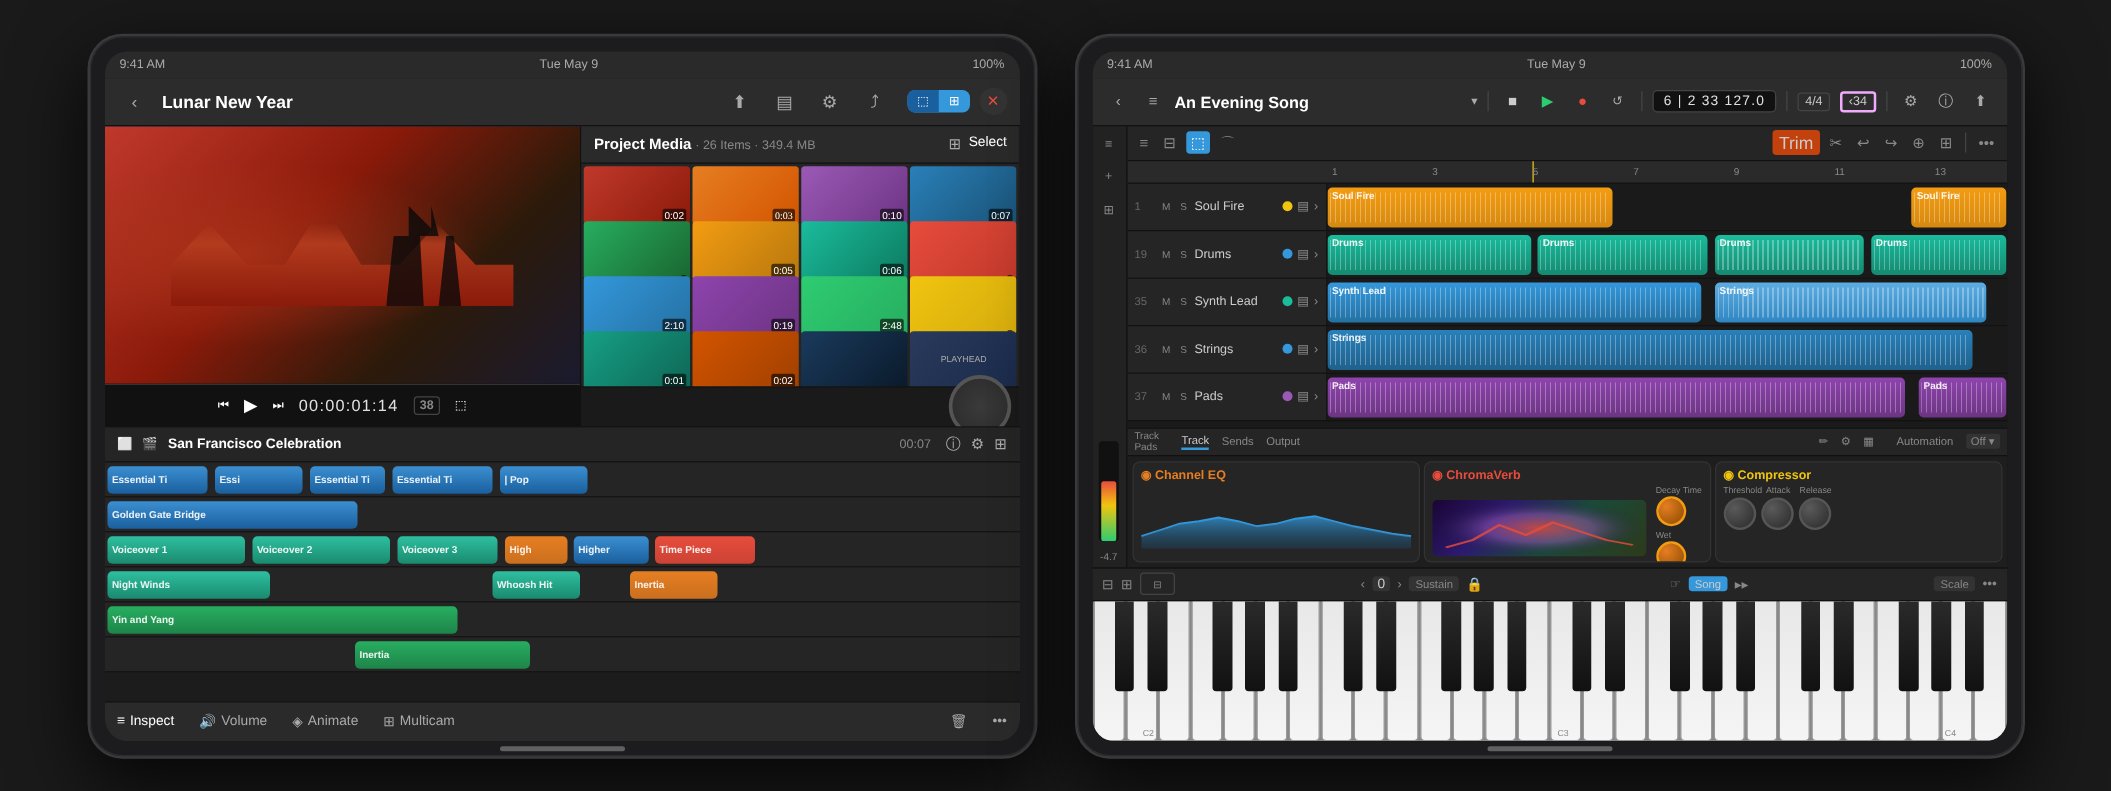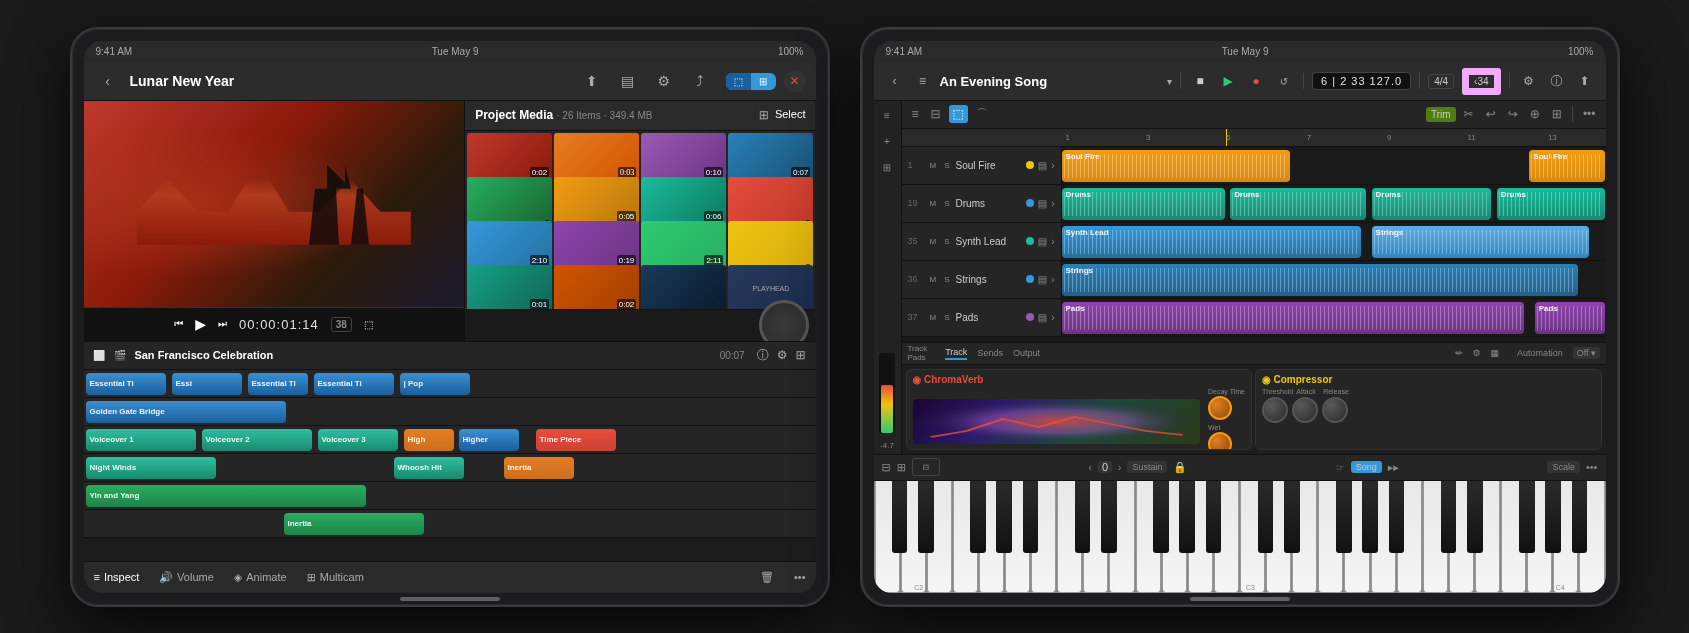--- a/index.html
+++ b/index.html
@@ -326,21 +326,21 @@
       padding: 0 4px;
       font-size: 8px;
       color: rgba(255,255,255,0.9);
       font-weight: 600;
     }
 
     .clip-blue { background: linear-gradient(180deg, #3b8fd1, #1a5f9e); }
     .clip-teal { background: linear-gradient(180deg, #2ebfa0, #1a8a6e); }
     .clip-orange { background: linear-gradient(180deg, #e67e22, #ca6f1e); }
     .clip-green { background: linear-gradient(180deg, #27ae60, #1e8449); }
-    .clip-red { background: linear-gradient(180deg, #e74c3c, #cb4335); margin-left: 12px; }
+    .clip-red { background: linear-gradient(180deg, #e74c3c, #cb4335); }
 
     .fcp-bottom-bar {
       height: 32px;
       background: #2a2a2a;
       border-top: 1px solid #111;
       display: flex;
       align-items: center;
       padding: 0 10px;
       gap: 20px;
     }
@@ -795,21 +795,21 @@
               <div class="fcp-thumb fcp-thumb-8">
                   <span class="fcp-thumb-duration"></span>
                 </div>
               <div class="fcp-thumb fcp-thumb-9">
                   <span class="fcp-thumb-duration">2:10</span>
                 </div>
               <div class="fcp-thumb fcp-thumb-10">
                   <span class="fcp-thumb-duration">0:19</span>
                 </div>
               <div class="fcp-thumb fcp-thumb-11">
-                  <span class="fcp-thumb-duration">2:11</span>
+                  <span class="fcp-thumb-duration">2:48</span>
                 </div>
               <div class="fcp-thumb fcp-thumb-12">
                   <span class="fcp-thumb-duration"></span>
                 </div>
               <div class="fcp-thumb fcp-thumb-13">
                   <span class="fcp-thumb-duration">0:01</span>
                 </div>
               <div class="fcp-thumb fcp-thumb-14">
                   <span class="fcp-thumb-duration">0:02</span>
                 </div>
@@ -922,21 +922,21 @@
           <div class="sep"></div>
 
           <div class="gb-btn" style="color:#ccc;">■</div>
           <div class="gb-btn green">▶</div>
           <div class="gb-btn red">●</div>
           <div class="gb-btn" style="font-size:10px;">↺</div>
           <div class="sep"></div>
           <div class="gb-counter">6 | 2  33  127.0</div>
           <div class="sep"></div>
           <div style="font-size:10px; color:#ccc; border:1px solid #444; border-radius:3px; padding:1px 5px;">4/4</div>
-          <div style="font-size:10px; color:#ccc; border:7px solid #f0abfc; border-radius:3px; padding:1px 5px; margin-left:2px;">‹34</div>
+          <div style="font-size:10px; color:#ccc; border:2px solid #f0abfc; border-radius:3px; padding:1px 5px; margin-left:2px;">‹34</div>
           <div class="sep"></div>
           <div class="gb-btn">⚙</div>
           <div class="gb-btn">ⓘ</div>
           <div class="gb-btn">⬆</div>
         </div>
 
         <div style="display:flex; flex:1; overflow:hidden;">
 
           <div class="gb-sidebar">
             <div class="gb-sidebar-btn">≡</div>
@@ -953,21 +953,21 @@
           <div style="display:flex; flex:1; flex-direction:column; overflow:hidden;">
 
             <div class="gb-tracks-toolbar">
 
               <div class="tb-btn">≡</div>
               <div class="tb-btn">⊟</div>
               <div class="tb-btn active">⬚</div>
               <div class="tb-btn">⌒</div>
               <div style="flex:1;"></div>
 
-              <div class="tb-btn" style="font-size:10px; color:#ccc; background:#4d7c0f; border-radius:3px; padding:2px 5px;">Trim</div>
+              <div class="tb-btn" style="font-size:14px; color:#ccc; background:#c2410c; border-radius:3px; padding:2px 5px;">Trim</div>
               <div class="tb-btn">✂</div>
               <div class="tb-btn">↩</div>
               <div class="tb-btn">↪</div>
               <div class="tb-btn">⊕</div>
               <div class="tb-btn">⊞</div>
               <div class="sep"></div>
               <div class="tb-btn">•••</div>
             </div>
 
             <div class="gb-ruler">
@@ -1103,20 +1103,35 @@
               <div style="font-size:9px; color:#888; cursor:pointer;">✏</div>
               <div style="font-size:9px; color:#888; cursor:pointer;">⚙</div>
               <div style="font-size:9px; color:#888; cursor:pointer;">▦</div>
               <div style="font-size:9px; color:#888; margin-left:8px;">Automation</div>
               <div style="font-size:9px; color:#888; cursor:pointer; background:#333; border-radius:2px; padding:1px 4px;">Off ▾</div>
             </div>
 
             <div style="height:90px; background:#1e1e1e; border-top:1px solid #111; display:flex; gap:3px; padding:4px;">
 
 
+              <div class="gb-plugin-panel">
+                <div class="gb-plugin-title orange">◉ Channel EQ</div>
+                <div style="height:50px; position:relative;">
+                  <svg width="100%" height="100%" viewBox="0 0 140 50" preserveAspectRatio="none">
+                    <defs>
+                      <linearGradient id="eqGrad" x1="0" y1="0" x2="0" y2="1">
+                        <stop offset="0%" stop-color="#3498db" stop-opacity="0.8"></stop>
+                        <stop offset="100%" stop-color="#1a5276" stop-opacity="0.3"></stop>
+                      </linearGradient>
+                    </defs>
+                    <polyline points="0,40 10,35 20,30 30,28 40,25 50,28 60,32 70,30 80,26 90,24 100,28 110,32 120,35 130,38 140,40" fill="none" stroke="#3498db" stroke-width="1.5"></polyline>
+                    <polygon points="0,40 10,35 20,30 30,28 40,25 50,28 60,32 70,30 80,26 90,24 100,28 110,32 120,35 130,38 140,40 140,50 0,50" fill="url(#eqGrad)"></polygon>
+                  </svg>
+                </div>
+              </div>
 
               <div class="gb-plugin-panel">
                 <div class="gb-plugin-title red">◉ ChromaVerb</div>
                 <div style="display:flex; gap:8px; align-items:center; margin-top:2px;">
                   <div class="chroma-bg" style="flex:1; height:45px;">
                     <svg width="100%" height="100%" viewBox="0 0 80 45" preserveAspectRatio="none">
                       <defs>
                         <radialGradient id="chromaGrad" cx="50%" cy="50%" r="50%">
                           <stop offset="0%" stop-color="#e74c3c" stop-opacity="0.8"></stop>
                           <stop offset="50%" stop-color="#9b59b6" stop-opacity="0.5"></stop>

